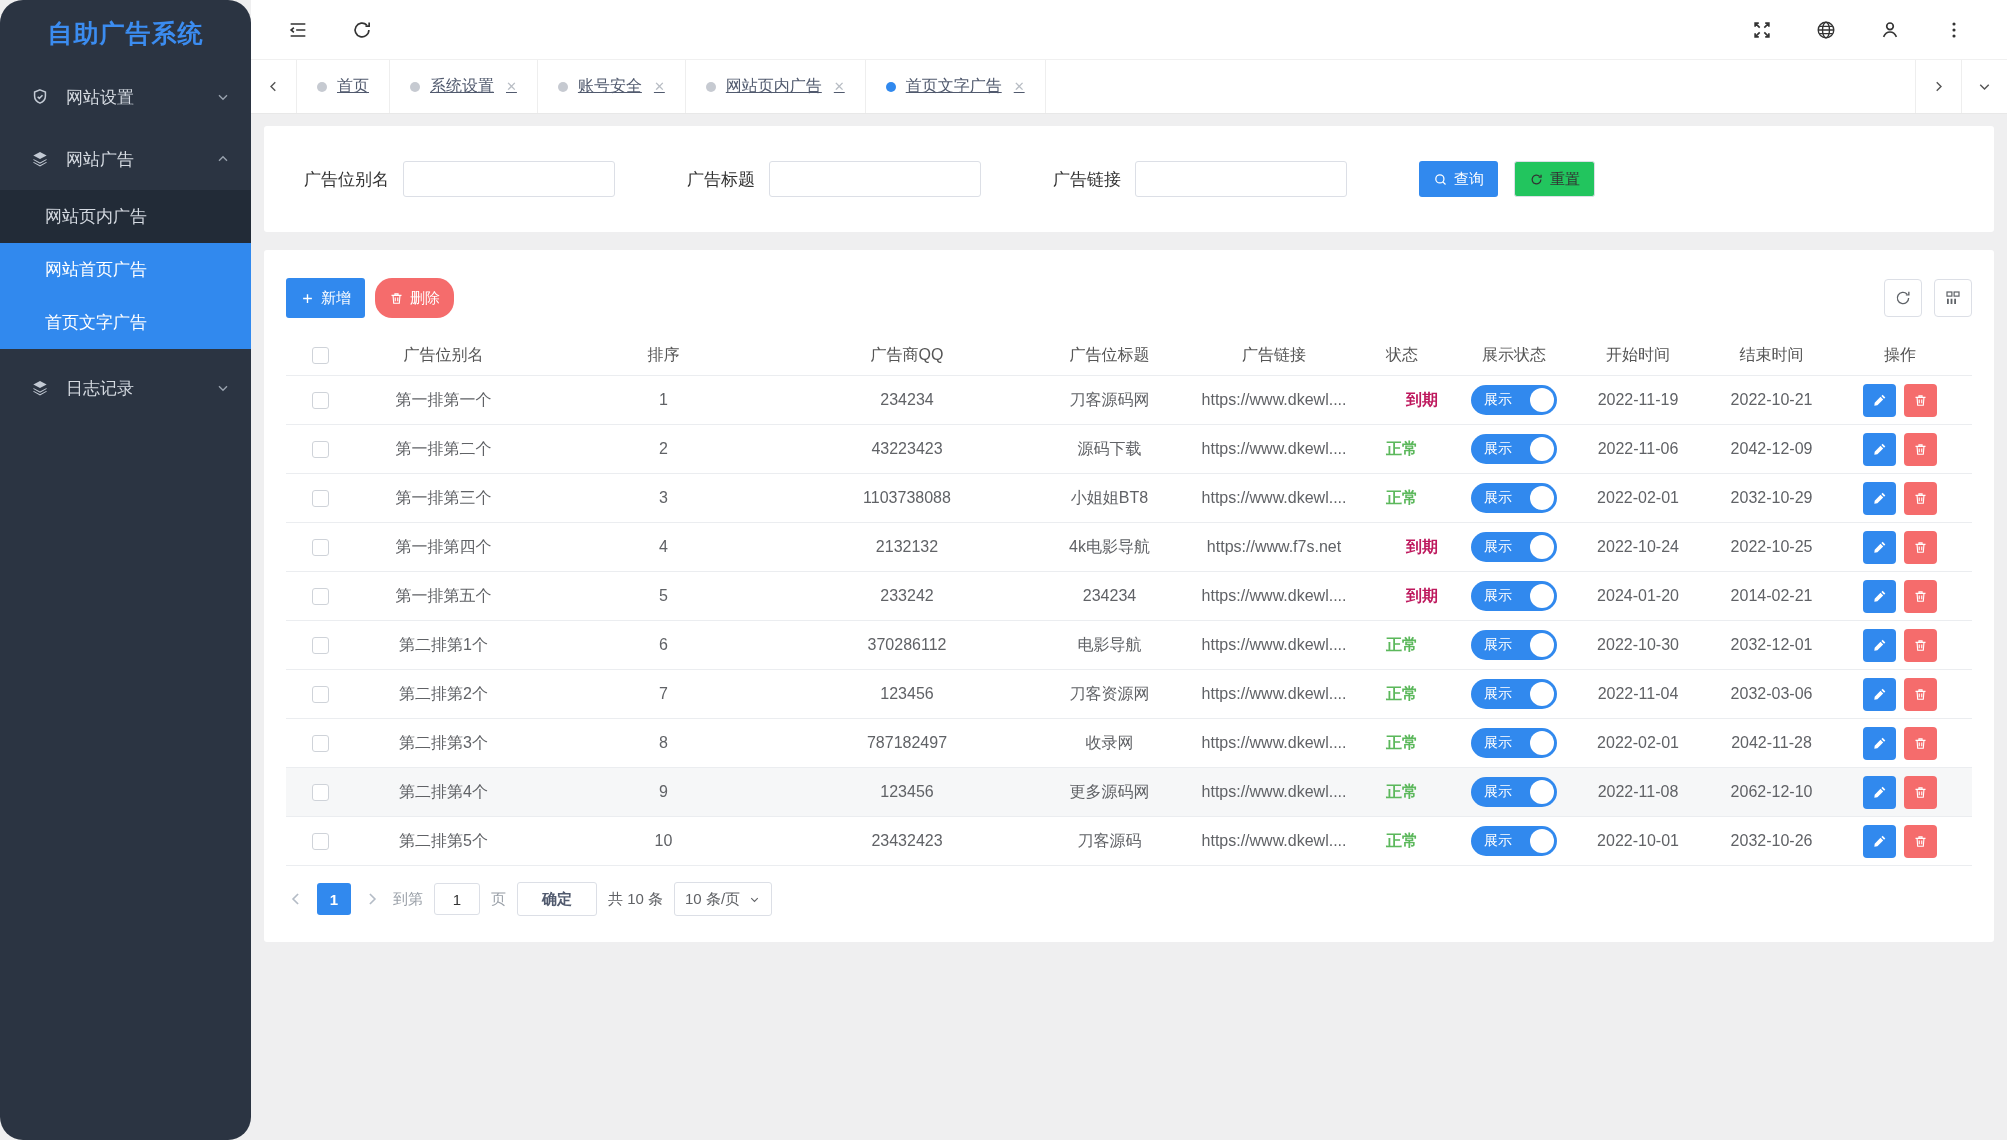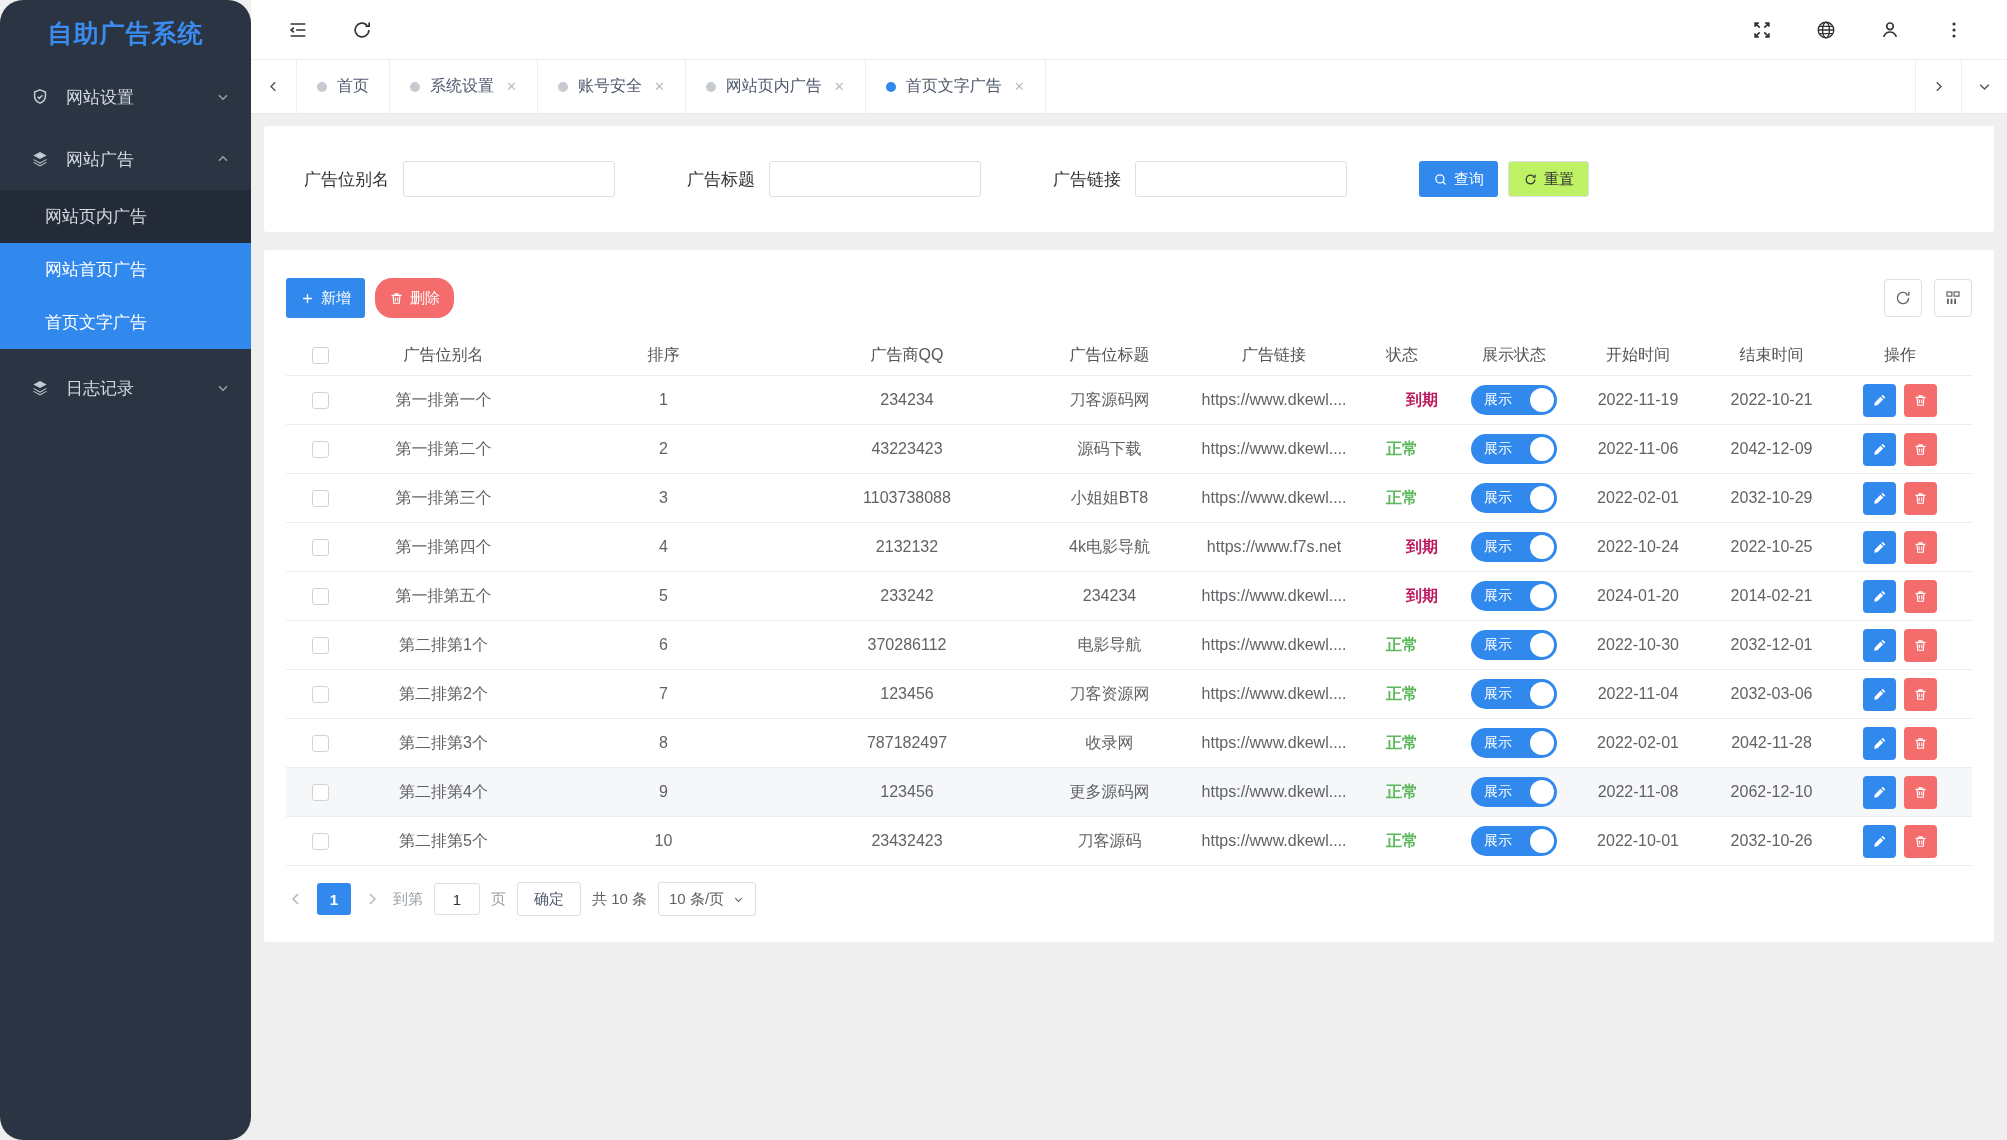--- a/index.html
+++ b/index.html
@@ -36,39 +36,39 @@
   .tb-right { margin-left:auto; display:flex; align-items:center; gap:42px; }
 
   .tabbar { height:54px; display:flex; align-items:stretch; border-bottom:1px solid #e8e8e8; background:#fff; }
   .tab-nav { width:46px; display:flex; align-items:center; justify-content:center;
              color:#555; cursor:pointer; }
   .tab-nav svg { width:17px; height:17px; }
   .tab-nav.left { border-right:1px solid #eee; }
   .tab-nav.rb { border-left:1px solid #eee; }
   #tabs { display:flex; }
   .tab { display:flex; align-items:center; gap:10px; padding:0 20px;
-         border-right:1px solid #eee; font-size:16px; color:#515a6e; cursor:pointer; white-space:nowrap; }
+         border-right:1px solid #eee; font-size:16px; color:#515a6e; cursor:pointer; white-space:nowrap;text-decoration:underline; }
   .dot { width:10px; height:10px; border-radius:50%; background:#c6cad1; }
   .tab.active .dot { background:#3189ee; }
   .tab .x { color:#b8bdc4; font-size:13px; margin-left:2px; }
   .tabbar .spacer { flex:1; }
 
   
   .content { flex:1; background:#efeff0; padding:12px 13px; overflow:hidden; }
   .card { background:#fff; border-radius:3px; }
   .search-card { height:106px; display:flex; align-items:center; padding:0 40px; margin-bottom:18px; }
   .field { display:flex; align-items:center; margin-right:72px; }
   .field label { font-size:17px; color:#333; margin-right:14px; white-space:nowrap; }
   .field input { width:212px; height:36px; border:1px solid #dcdfe6; border-radius:3px;
                  outline:none; padding:0 10px; font-size:15px; color:#333; font-family:inherit; }
   .btn { display:inline-flex; align-items:center; justify-content:center; gap:6px; height:36px;
          border:none; border-radius:3px; font-size:15px; cursor:pointer; font-family:inherit; padding:0 14px; }
   .btn svg { width:15px; height:15px; }
   .btn.primary { background:#3189ee; color:#fff; }
-  .btn.plain { background:#bef264; border:1px solid #dcdfe6; color:#333; margin-left:10px; }
+  .btn.plain { background:#22c55e; border:1px solid #dcdfe6; color:#333; margin-left:16px; }
   .btn.danger { background:#f56c6c; color:#fff; margin-left:10px;border-radius:17px; }
 
   .table-card { padding:28px 22px 26px; }
   .toolbar { display:flex; align-items:center; margin-bottom:18px; }
   .toolbar .btn { height:40px; }
   .tool-right { margin-left:auto; display:flex; gap:12px; }
   .icon-box { width:38px; height:38px; border:1px solid #dcdfe6; border-radius:4px; background:#fff;
               display:flex; align-items:center; justify-content:center; color:#5f6368; cursor:pointer; }
   .icon-box svg { width:18px; height:18px; }
 
@@ -94,22 +94,22 @@
   .act.del { background:#f56c6c; }
 
   .pagination { display:flex; align-items:center; margin-top:16px; gap:11px; font-size:15px; color:#606266; }
   .pg-arrow { color:#b4bcc6; width:20px; height:20px; cursor:pointer; }
   .pg-arrow svg { width:100%; height:100%; }
   .pg-page { min-width:34px; height:32px; background:#3189ee; color:#fff; border-radius:3px;
              display:flex; align-items:center; justify-content:center; font-weight:bold; cursor:pointer; }
   .pg-text { color:#9aa0a8; }
   .pg-input { width:46px; height:32px; border:1px solid #dcdfe6; border-radius:3px; text-align:center;
               font-size:15px; color:#333; outline:none; font-family:inherit; }
-  .pg-btn { height:34px; padding:0 16px; background:#fff; border:1px solid #dcdfe6; border-radius:3px;
-            font-weight:normal; color:#515a6e; font-size:15px; cursor:pointer; font-family:inherit; }
+  .pg-btn { height:34px; padding:0 24px; background:#fff; border:1px solid #dcdfe6; border-radius:3px;
+            font-weight:bold; color:#515a6e; font-size:15px; cursor:pointer; font-family:inherit; }
   .pg-select { height:34px; border:1px solid #dcdfe6; border-radius:3px; display:flex; align-items:center;
                padding:0 10px; gap:8px; cursor:pointer; color:#606266; background:#fff; }
   .pg-select svg { width:13px; height:13px; }
 </style>
 </head>
 <body>
 
 <div id="app">
 
   <aside class="sidebar">

